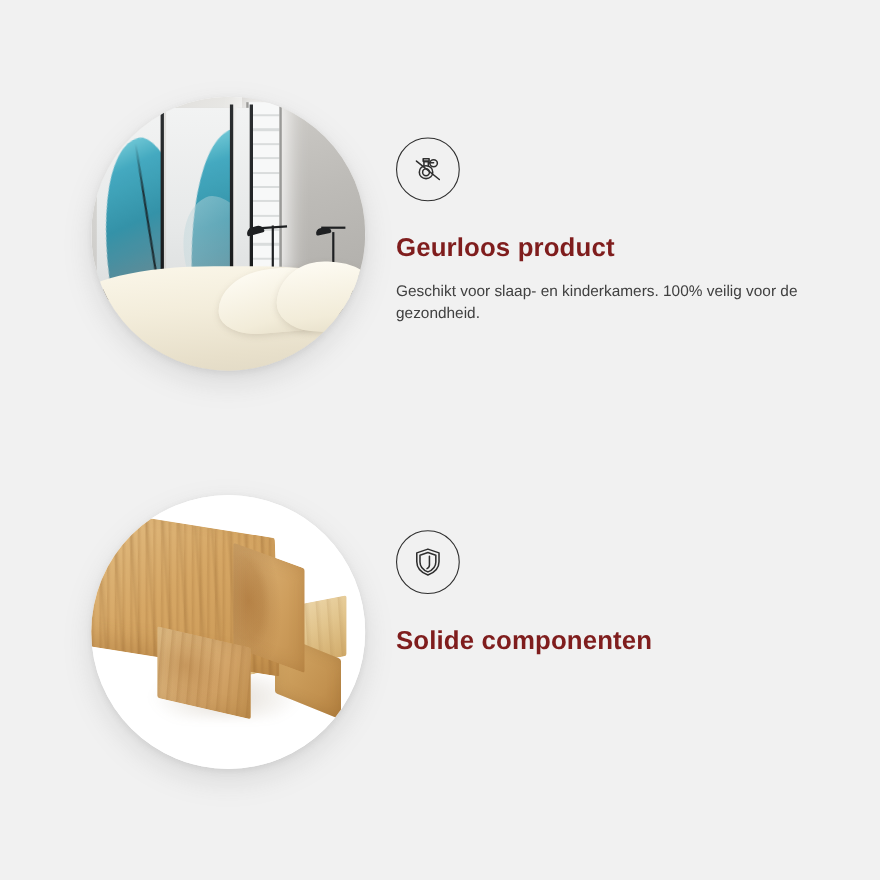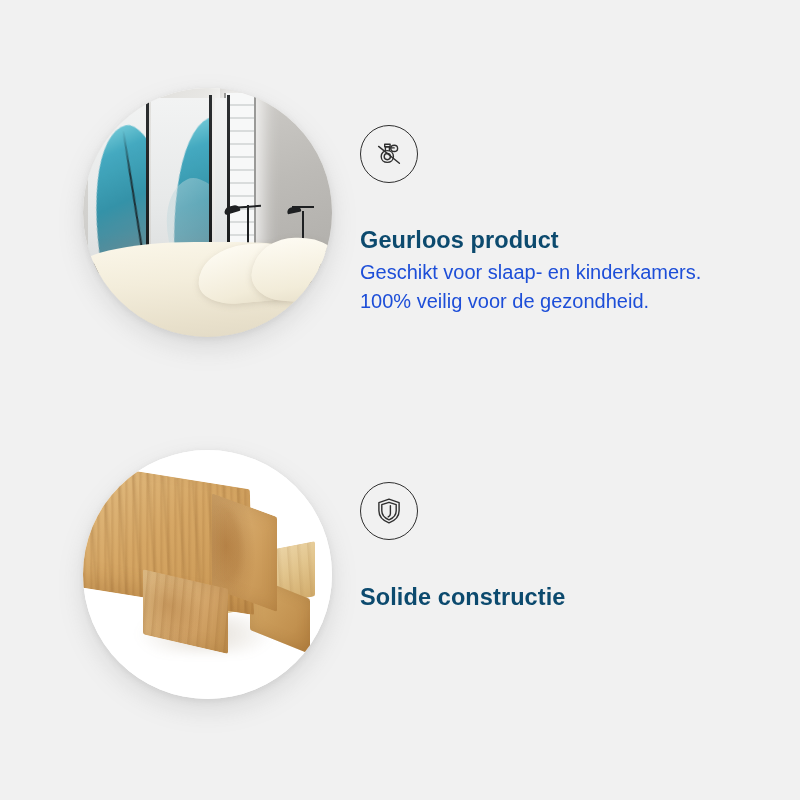--- a/index.html
+++ b/index.html
@@ -305,32 +305,32 @@
     border: 1.7px solid #2f2f2f;
     border-radius: 50%;
     display: flex;
     align-items: center;
     justify-content: center;
     background: transparent;
   }
   .icon-ring svg { display: block; }
 
   .f-title {
-    margin-top: 43px;
+    margin-top: 28px;
     font-size: 23.5px;
     font-weight: 700;
-    color: #0c4a6e;
+    color: #7f1d1d;
     letter-spacing: 0.1px;
     line-height: 1.2;
   }
   .f-desc {
-    margin-top: 4px;
-    font-size: 20px;
+    margin-top: 15px;
+    font-size: 14px;
     font-weight: 400;
-    color: #1d4ed8;
+    color: #404040;
     line-height: 1.44;
     max-width: 386px;
   }
 </style>
 </head>
 <body>
 
 <div class="page">
 
   <section class="feature feature-1">
@@ -417,18 +417,18 @@
         <svg width="32" height="32" viewBox="0 0 32 32" fill="none" stroke="#2f2f2f" stroke-width="1.4" stroke-linecap="round" stroke-linejoin="round">
 
           <path d="M16 4.2 5.9 7.6v8.1c0 5.6 4.2 9.9 10.1 12.1 5.9-2.2 10.1-6.5 10.1-12.1V7.6L16 4.2Z"></path>
 
           <path d="M16 7.3 8.8 9.7v6.1c0 4.2 3.1 7.4 7.2 9.1 4.1-1.7 7.2-4.9 7.2-9.1V9.7L16 7.3Z"></path>
 
           <path d="M17.4 10.6v8.1c0 1.5-.8 2.6-2.2 3.2"></path>
         </svg>
       </div>
 
-      <h2 class="f-title">Solide constructie</h2>
+      <h2 class="f-title">Solide componenten</h2>
 
     </div>
   </section>
 
 </div>
 
 </body></html>

